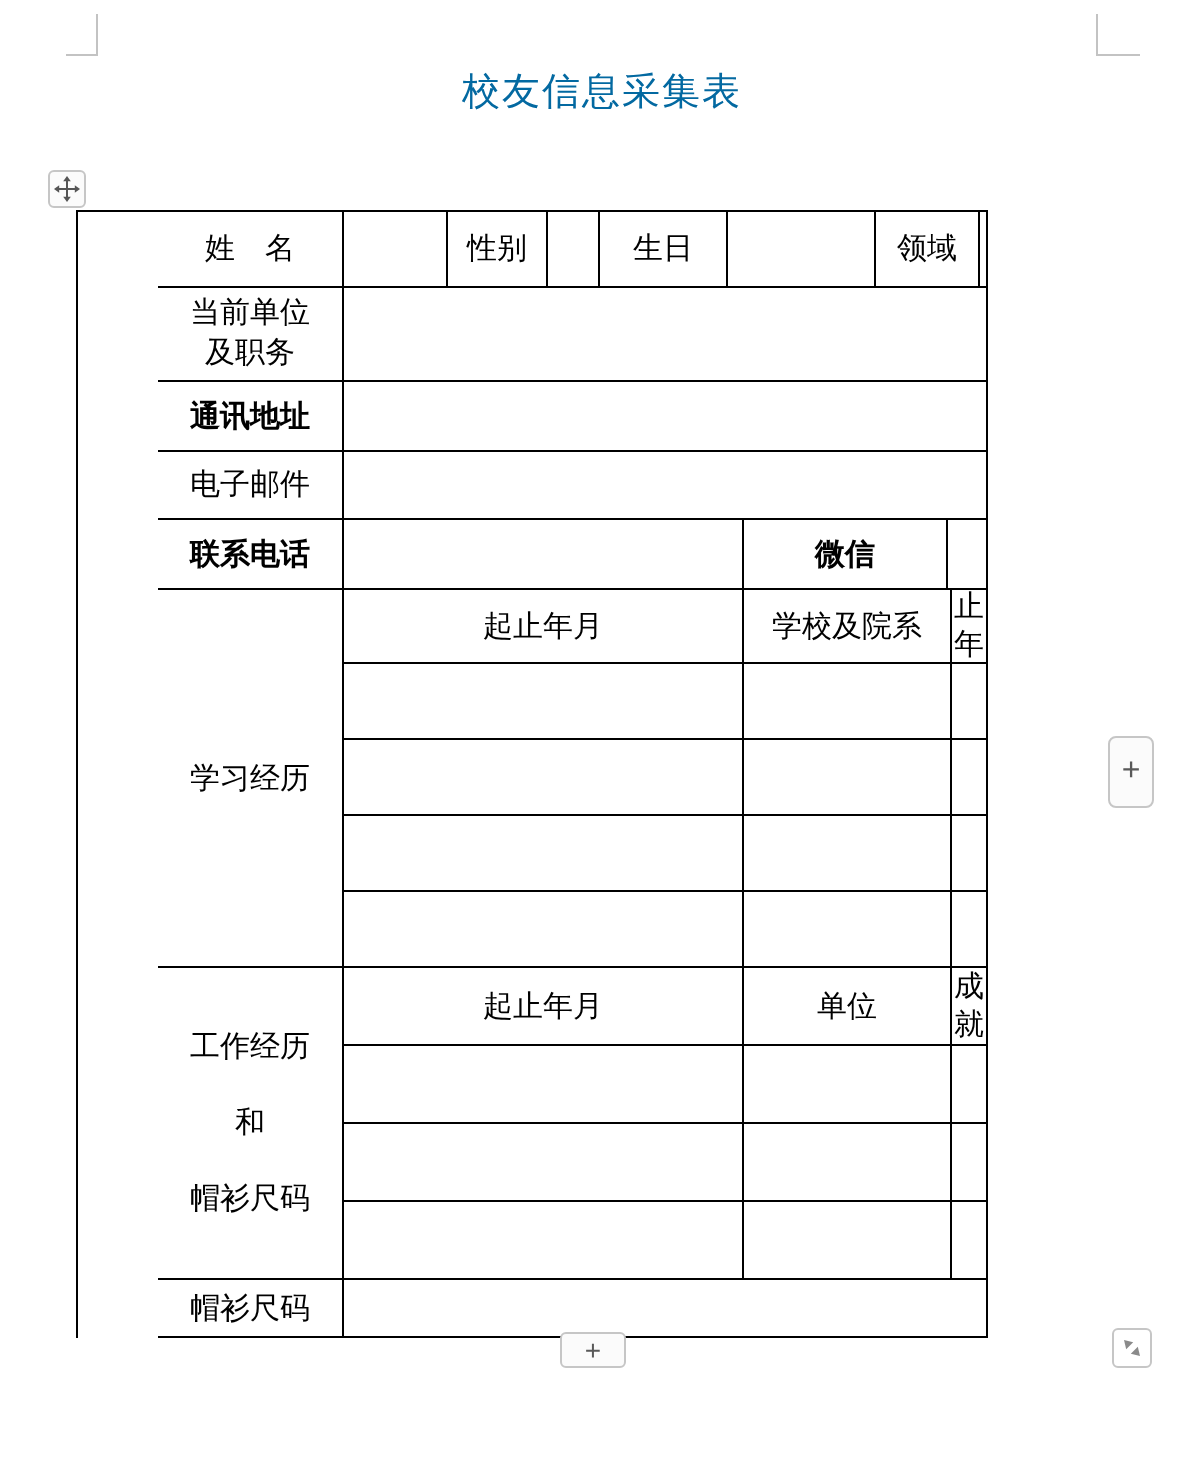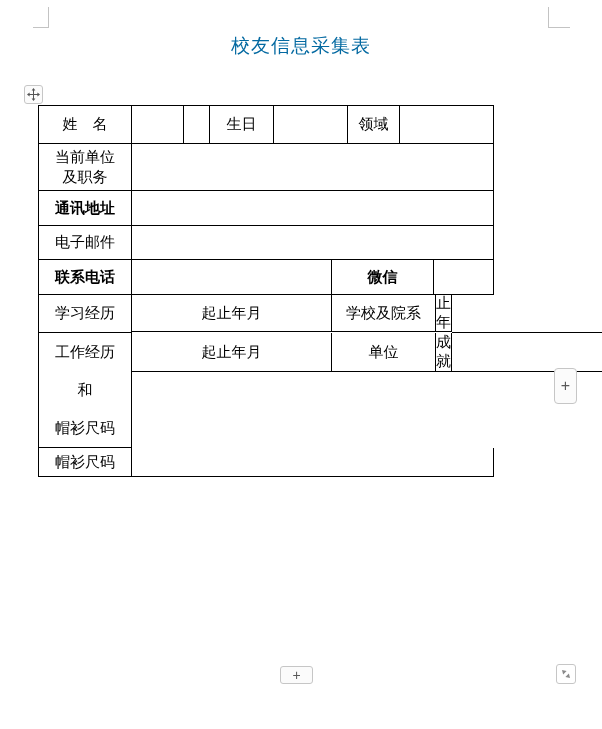--- a/index.html
+++ b/index.html
@@ -30,28 +30,29 @@
   .move  { left: 24px;  top: 85px;  width: 19px; height: 19px; }
   .plusR { left: 554px; top: 368px; width: 23px; height: 36px; border-radius: 4px; font-size: 16px; }
   .plusB { left: 280px; top: 666px; width: 33px; height: 18px; font-size: 14px; }
   .rsz   { left: 556px; top: 664px; width: 20px; height: 20px; background: #fff; }
 
   
   .tbl {
     position: absolute; left: 38px; top: 105px; width: 456px;
     border-top: 1px solid #000; border-left: 1px solid #000;
     font-size: 15px;
+    padding-left: 40px;
   }
   .r { display: flex; }
   .c {
     border-right: 1px solid #000; border-bottom: 1px solid #000;
     display: flex; align-items: center; justify-content: center;
     text-align: center; overflow: hidden;
   }
-  .sub { flex: 1 1 auto; display: flex; flex-direction: row; min-width: 0; font-family: Liberation Serif, serif; }
+  .sub { flex: 1 1 auto; display: flex; flex-direction: column; min-width: 0; font-family: Liberation Serif, serif; }
 
   .w93  { width: 93px;  flex: none; }
   .w52  { width: 52px;  flex: none; }
   .w50  { width: 50px;  flex: none; }
   .w26  { width: 26px;  flex: none; }
   .w64  { width: 64px;  flex: none; }
   .w74  { width: 74px;  flex: none; }
   .w200 { width: 200px; flex: none; }
   .w102 { width: 102px; flex: none; text-align: right; }
   .w104 { width: 104px; flex: none; }
@@ -88,20 +89,21 @@
       <polygon points="13,6.5 10.4,4.6 10.4,8.4"></polygon>
     </g>
   </svg>
 </div>
 
 <div class="tbl">
 
   <div class="r h38">
     <div class="c w93">姓　名</div>
     <div class="c w52"></div>
+    <div class="c w50">性别</div>
     <div class="c w26"></div>
     <div class="c w64">生日</div>
     <div class="c w74"></div>
     <div class="c w52">领域</div>
     <div class="c fx"></div>
   </div>
 
   <div class="r h47">
     <div class="c w93 two-line">
       <div>

